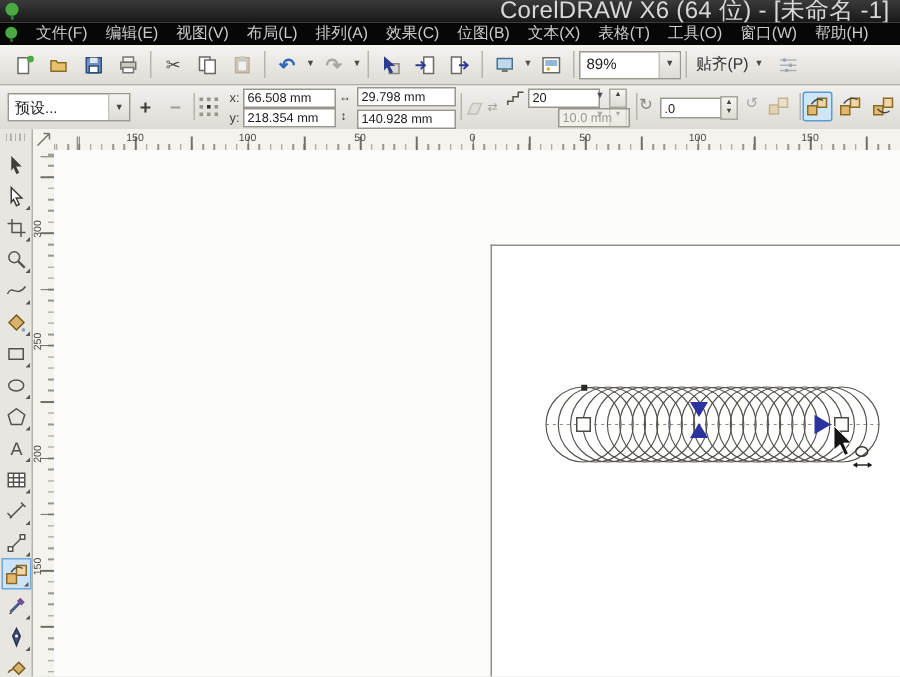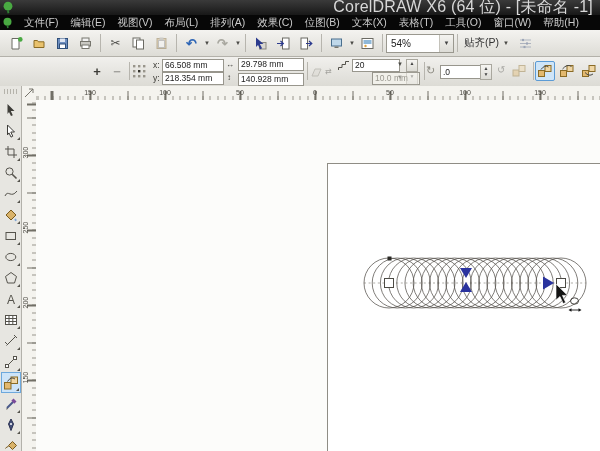--- a/index.html
+++ b/index.html
@@ -207,39 +207,43 @@
   <span class="ddarrow">▼</span>
   <div class="tbtn">
     <svg width="15" height="15">
       <rect x="2" y="2.5" width="11" height="10" fill="#fff" stroke="#6b6a63"></rect>
       <rect x="3.5" y="4" width="8" height="4" fill="#8fb8d8"></rect>
       <circle cx="5.5" cy="10" r="1.2" fill="#e0a33e"></circle>
     </svg>
   </div>
   <div class="sep"></div>
   <div class="combo" style="width:62px">
-    <span>54%</span>
+    <span>89%</span>
     <span class="ca">▼</span>
   </div>
   <div class="sep"></div>
   <div class="snap">
     <span>贴齐(P)</span>
   </div>
   <span class="ddarrow">▼</span>
   <div class="tbtn" style="margin-left:4px;opacity:.55">
     <svg width="15" height="15">
       <path d="M2 4h11M2 7.5h11M2 11h11" stroke="#7d8aa3" fill="none"></path>
       <rect x="4" y="2.9" width="2" height="2.2" fill="#5f7094"></rect>
       <rect x="8" y="6.4" width="2" height="2.2" fill="#5f7094"></rect>
       <rect x="5.5" y="9.9" width="2" height="2.2" fill="#5f7094"></rect>
     </svg>
   </div>
 </div>
 
 <div class="abs propbar">
+  <div class="pb combo" style="left:5px;top:5px;width:76px;height:17px">
+    <span>预设...</span>
+    <span class="ca">▼</span>
+  </div>
   <div class="pb pbtn" style="left:87px;top:4px;font-size:13px;font-weight:bold;color:#3e3d38">+</div>
   <div class="pb pbtn dim" style="left:107px;top:4px;font-size:13px;font-weight:bold;color:#3e3d38">−</div>
   <div class="pb sep" style="left:126px;top:5px"></div>
 
   <svg class="pb" style="left:132px;top:7px" width="15" height="15">
     <g fill="#98958b">
       <rect x="1" y="1" width="2.4" height="2.4"></rect>
         <rect x="6" y="1" width="2.4" height="2.4"></rect>
         <rect x="11" y="1" width="2.4" height="2.4"></rect>
       <rect x="1" y="6" width="2.4" height="2.4"></rect>

